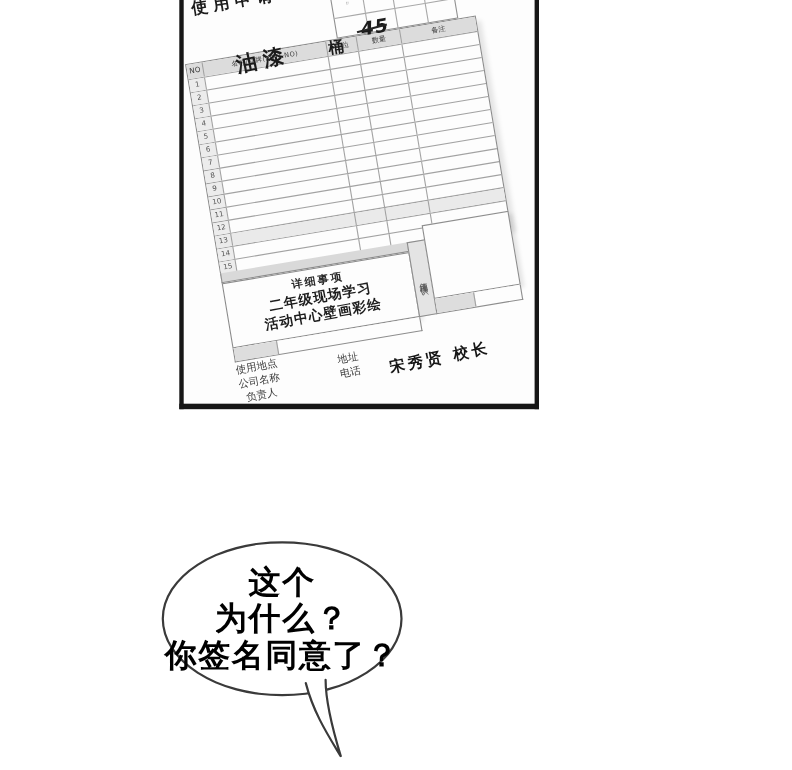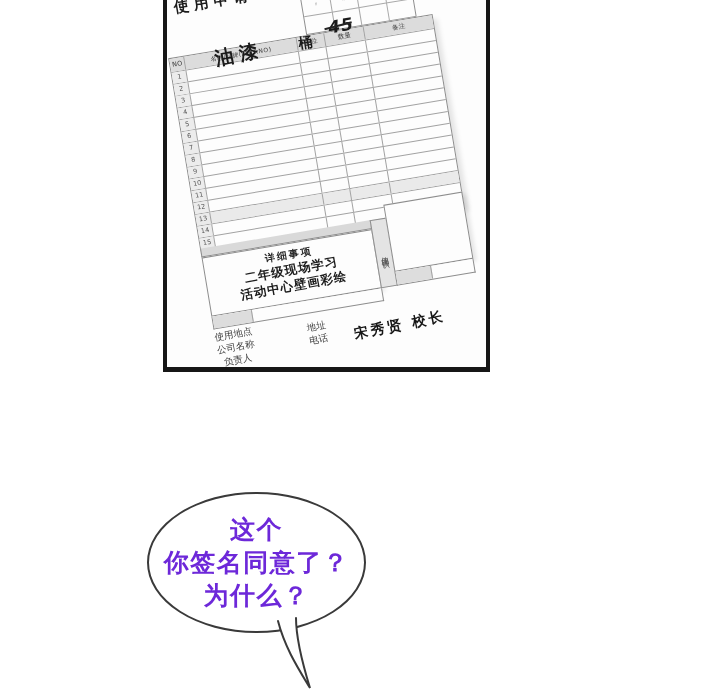--- a/index.html
+++ b/index.html
@@ -74,21 +74,21 @@
         color:#3c3c3c;transform:rotate(-1deg);}
   .lblB{position:absolute;left:74px;top:370px;width:56px;text-align:center;font-size:9.5px;line-height:13px;
         color:#3c3c3c;transform:rotate(-1deg);}
   .sig{position:absolute;left:138px;top:380px;width:140px;font-size:14px;font-weight:bold;letter-spacing:3px;
        color:#161616;transform:rotate(-2deg);white-space:nowrap;}
 
   
   .bubble{position:absolute;left:147px;top:492px;width:215px;height:137px;background:#ffffff;
           border:2.5px solid #3a3a3a;border-radius:50%;z-index:2;
           display:flex;flex-direction:column;justify-content:center;align-items:center;}
-  .bubble .bl{font-size:25px;line-height:33px;font-weight:600;letter-spacing:1.5px;color:#6d28d9;
+  .bubble .bl{font-size:29px;line-height:33px;font-weight:600;letter-spacing:1.5px;color:#000000;
               text-align:center;white-space:nowrap;}
   .tail{position:absolute;left:268px;top:616px;width:60px;height:78px;z-index:3;}
 </style>
 </head>
 <body>
 
 <div class="page">
 
   <div class="panel">
     <div class="form">
@@ -257,20 +257,20 @@
         <div>地址</div>
         <div>电话</div>
       </div>
       <div class="sig">宋秀贤  校长</div>
 
     </div>
   </div>
 
   <div class="bubble">
     <div class="bl">这个</div>
+    <div class="bl">为什么？</div>
     <div class="bl">你签名同意了？</div>
-    <div class="bl">为什么？</div>
   </div>
   <svg class="tail" viewBox="0 0 60 78">
     <path d="M10,5 C17,32 30,52 42,72 C34,46 28,18 28,2" fill="#ffffff" stroke="#3a3a3a" stroke-width="2" stroke-linecap="round"></path>
   </svg>
 
 </div>
 
 </body></html>

